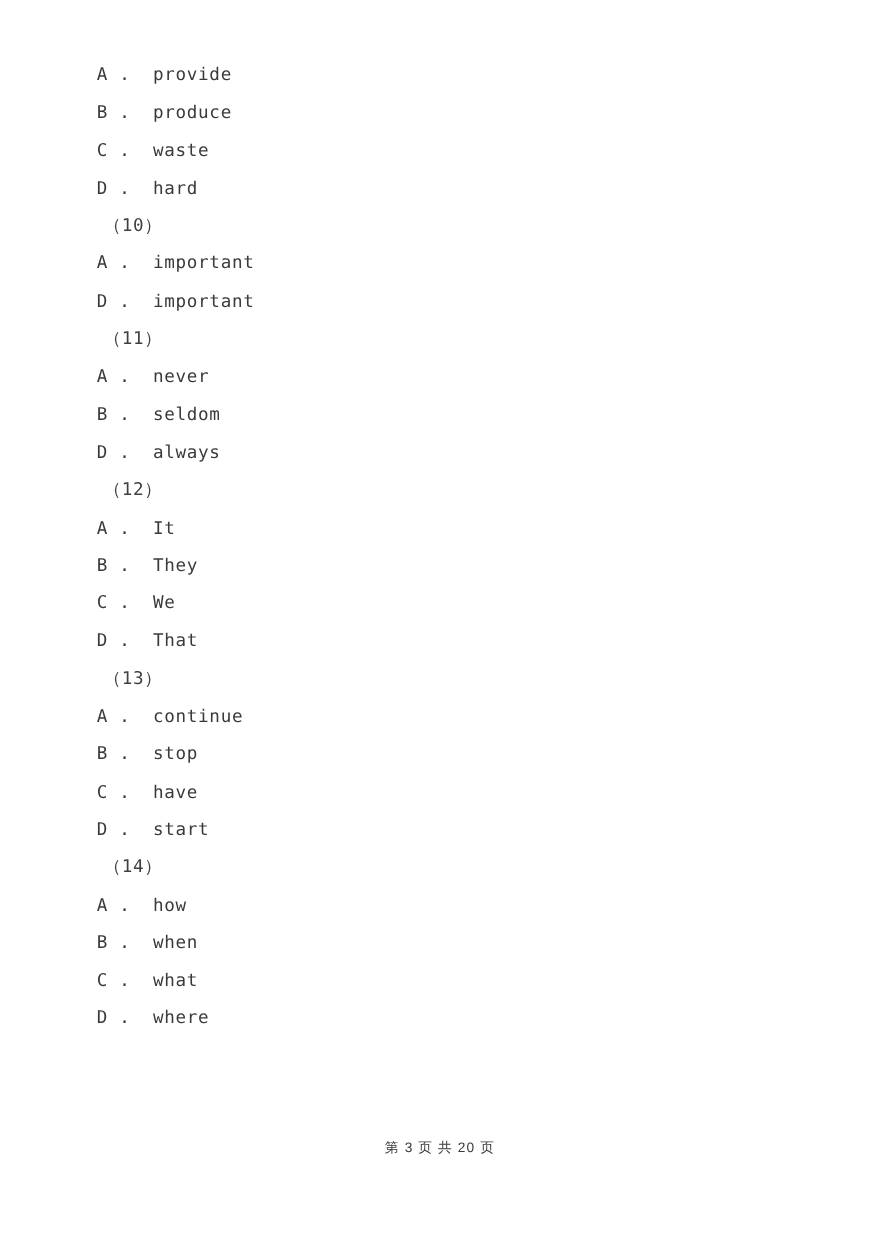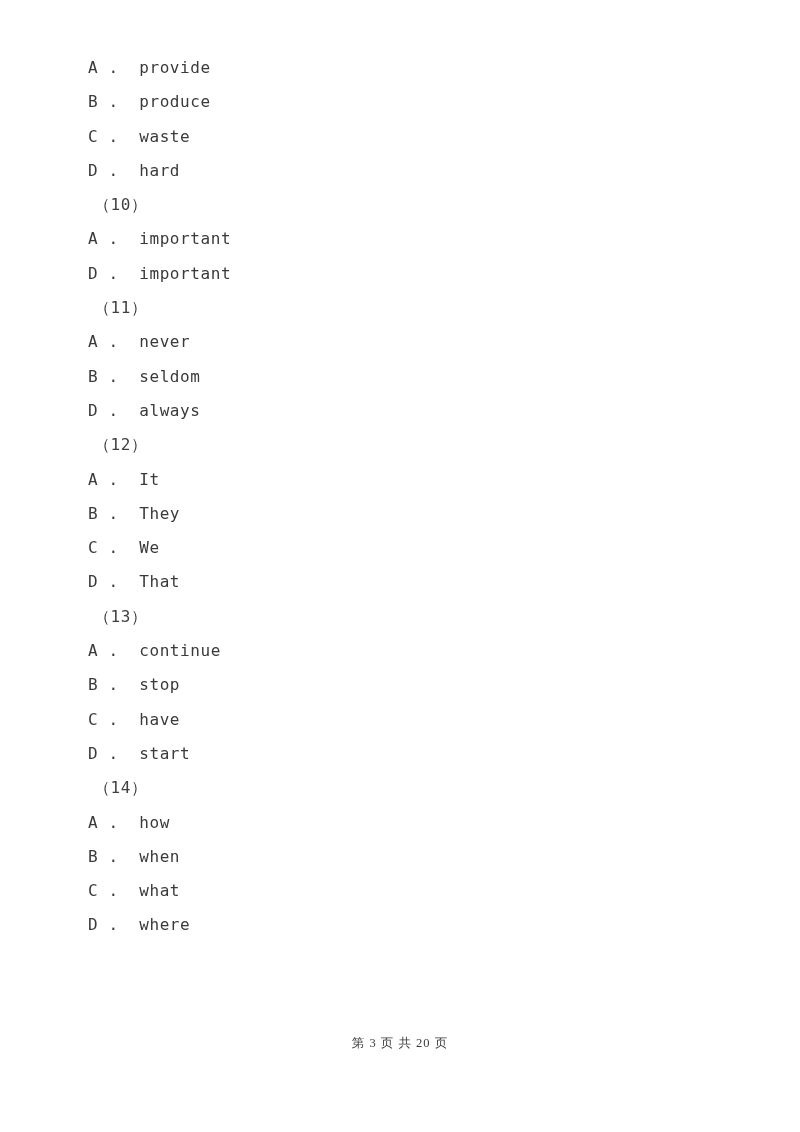--- a/index.html
+++ b/index.html
@@ -67,21 +67,21 @@
   
   .footer {
     position: absolute;
     left: 0;
     top: 1033px;
     width: 800px;
     text-align: center;
     font-size: 12.5px;
     line-height: 20px;
     color: #3a3a3a;
-    font-family: Liberation Serif, serif;
+    font-family: Liberation Sans, sans-serif;
     letter-spacing: 1px;
     white-space: pre;
   }
 </style>
 </head>
 <body>
 
 <div class="page">
 
   <div class="content">

